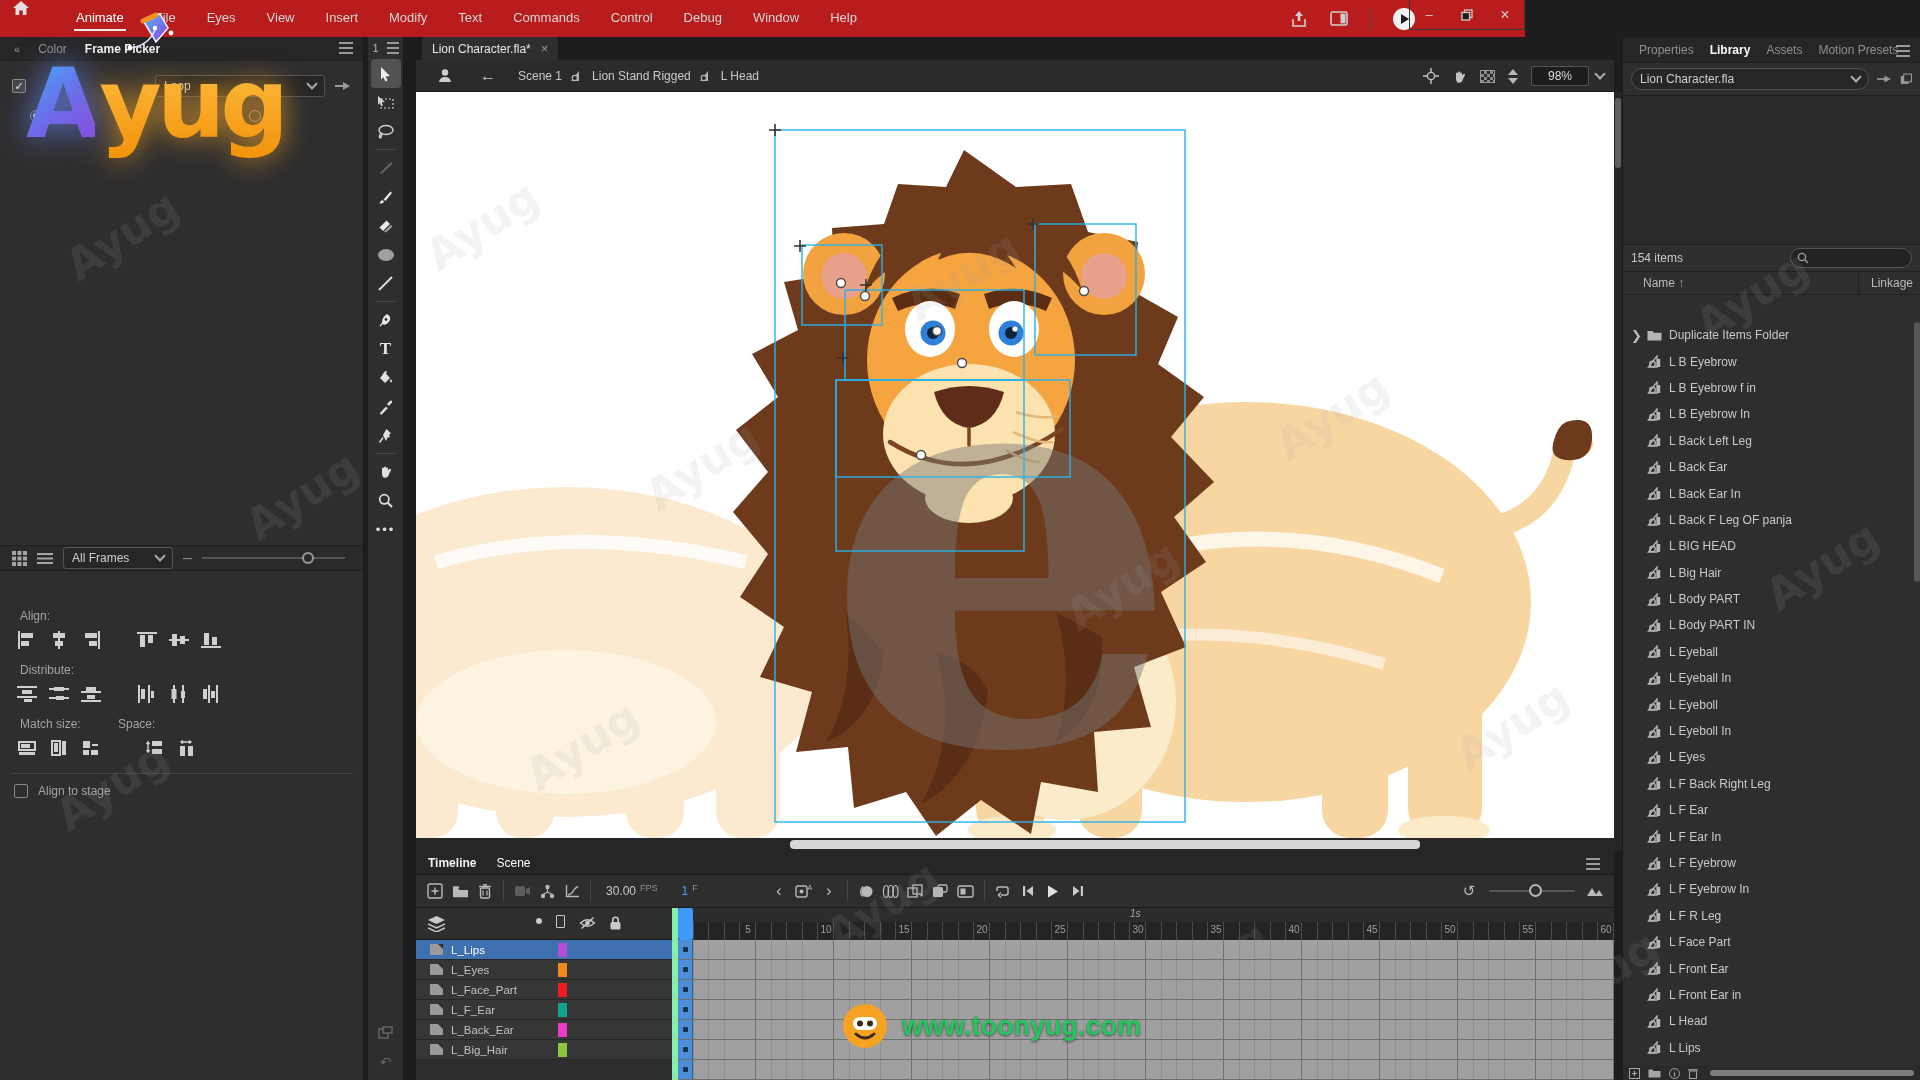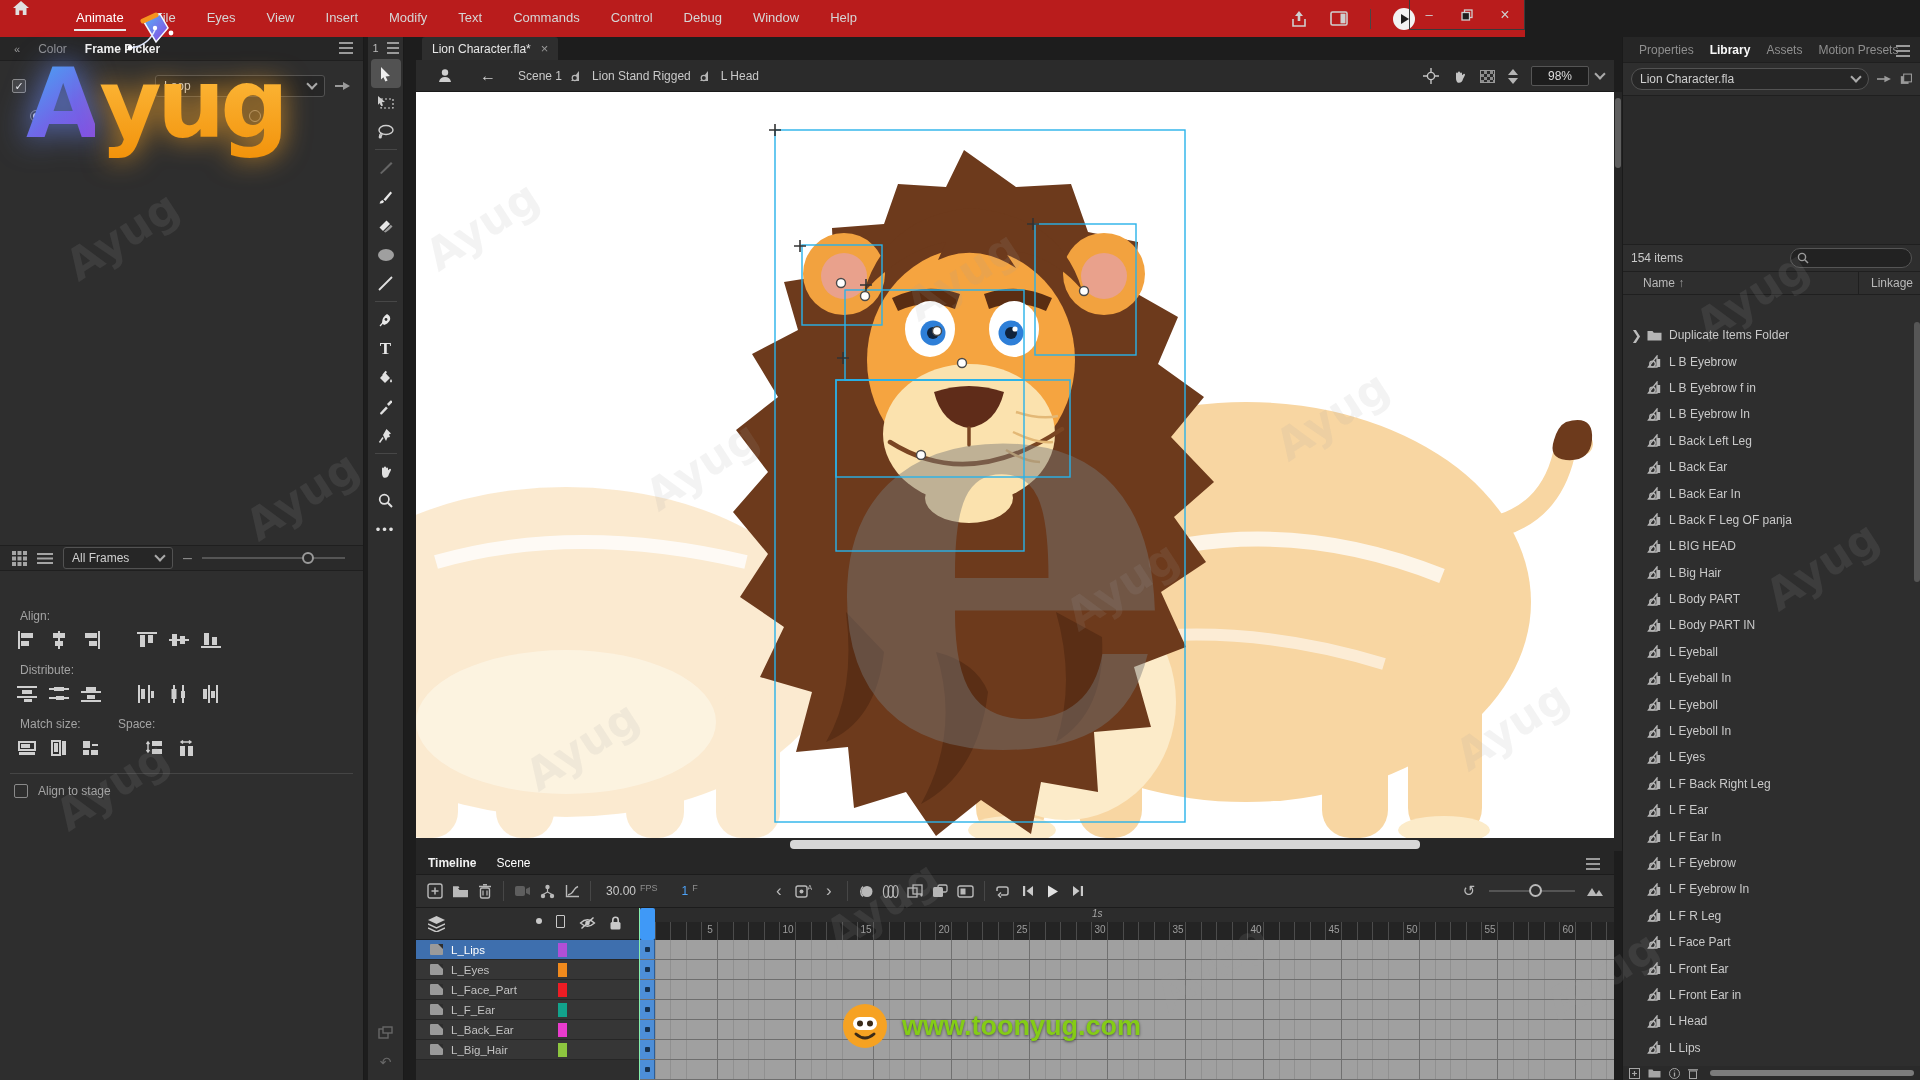--- a/index.html
+++ b/index.html
@@ -56,21 +56,21 @@
   
   #timeline{position:absolute;left:416px;top:851px;width:1198px;bottom:0;background:#2e2e2e;z-index:4}
   #tl-tabs{height:24px;background:#262626;display:flex;align-items:center;gap:20px;padding-left:12px;font-size:12px;border-bottom:1px solid #1c1c1c;position:relative}
   .tl-tab{color:#ffffff}.tl-tab.active{color:#f2f2f2;font-weight:bold}
   #tl-controls{height:33px;display:flex;align-items:center;gap:3px;padding:0 8px;border-bottom:1px solid #1c1c1c;color:#b9b9b9}
   .tlc-sep{width:1px;height:20px;background:#474747;margin:0 4px}
   .tlc{width:22px;height:22px;display:flex;align-items:center;justify-content:center}
   .fps-group{display:flex;align-items:baseline;gap:4px;margin:0 8px;font-size:12px;color:#c9c9c9}
   .unit{font-size:9px;color:#8f8f8f;position:relative;top:-4px}
   #tl-body{position:absolute;left:0;top:57px;right:0;bottom:0;display:flex}
-  #tl-layers{width:224px;background:#2e2e2e;border-right:1px solid #86efac;position:relative}
+  #tl-layers{width:262px;background:#2e2e2e;border-right:6px solid #86efac;position:relative}
   #layer-head{height:32px;border-bottom:1px solid #1c1c1c;position:relative}
   .layer-row{height:20px;display:flex;align-items:center;background:#363636;border-bottom:1px solid #262626;font-size:11.5px;color:#c2c2c2;padding-left:14px;gap:8px;position:relative}
   .layer-row.selected{background:#3e6fae;color:#fff}
   .page-ic{width:13px;height:11px;background:#9a9a9a;border-radius:1px;position:relative;flex:0 0 auto}
   .page-ic::after{content:"";position:absolute;right:0;top:0;border-style:solid;border-width:0 5px 5px 0;border-color:transparent #2e2e2e transparent transparent}
   .swatch{position:absolute;left:142px;width:9px;height:14px;top:3px}
   #tl-frames{position:relative;flex:1;overflow:hidden}
   #ruler{height:32px;position:relative;background:#2c2c2c;border-bottom:1px solid #1c1c1c}
   #ruler-sec{position:absolute;left:0;top:0;right:0;height:14px;font-size:10px;font-style:italic;color:#a7a7a7}
   #ruler-nums{position:absolute;left:0;top:14px;right:0;height:18px;background:#242424;display:flex;padding-left:31px;
@@ -113,21 +113,21 @@
   #wm-tiles span:nth-of-type(7){left:900px;top:250px}#wm-tiles span:nth-of-type(8){left:1060px;top:560px}
   #wm-tiles span:nth-of-type(9){left:820px;top:880px}#wm-tiles span:nth-of-type(10){left:1270px;top:390px}
   #wm-tiles span:nth-of-type(11){left:1450px;top:700px}#wm-tiles span:nth-of-type(12){left:1690px;top:270px}
   #wm-tiles span:nth-of-type(13){left:1760px;top:540px}#wm-tiles span:nth-of-type(14){left:1540px;top:950px}
   #wm-tiles span:nth-of-type(15){left:1150px;top:940px}
   #logo-ayug{position:absolute;left:26px;top:48px;z-index:70;font-family:"DejaVu Sans",sans-serif;font-weight:800;font-size:96px;letter-spacing:-5px;pointer-events:none;display:flex}
   #logo-ayug .la{background:linear-gradient(140deg,#45a8f5 10%,#6f68e8 55%,#8d45df);-webkit-background-clip:text;background-clip:text;color:transparent;filter:drop-shadow(0 0 16px rgba(110,140,255,.8))}
   #logo-ayug .lrest{background:linear-gradient(180deg,#ffc145,#f2920a);-webkit-background-clip:text;background-clip:text;color:transparent;filter:drop-shadow(0 0 14px rgba(255,170,40,.75));margin-left:4px}
   #pen-cursor{position:absolute;left:126px;top:8px;z-index:75;pointer-events:none}
   #toonyug{position:absolute;left:842px;top:1003px;z-index:70;display:flex;align-items:center;gap:14px;pointer-events:none}
-  #toonyug .txt{font-size:27px;font-weight:bold;color:#84cc16;text-shadow:0 1px 3px rgba(0,0,0,.55)}
+  #toonyug .txt{font-size:27px;font-weight:bold;color:#22c55e;text-shadow:0 1px 3px rgba(0,0,0,.55)}
   .tri-up{width:0;height:0;border-left:5px solid transparent;border-right:5px solid transparent;border-bottom:6px solid #b5b5b5}
   .tri-down{width:0;height:0;border-left:5px solid transparent;border-right:5px solid transparent;border-top:6px solid #b5b5b5}
   .checker{width:15px;height:13px;border:1px solid #999;
     background-image:linear-gradient(45deg,#8a8a8a 25%,transparent 25%,transparent 75%,#8a8a8a 75%),linear-gradient(45deg,#8a8a8a 25%,transparent 25%,transparent 75%,#8a8a8a 75%);
     background-size:6px 6px;background-position:0 0,3px 3px}
 </style>
 </head>
 <body>
 
 <div id="menubar">

